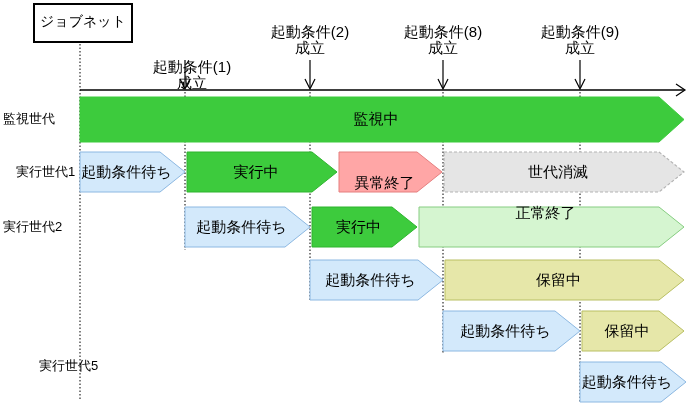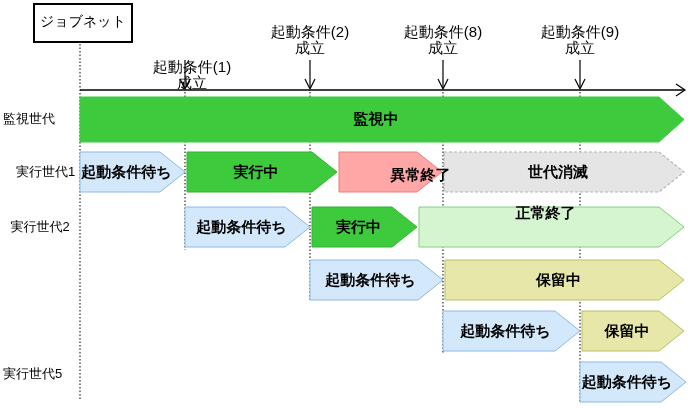--- a/index.html
+++ b/index.html
@@ -8,21 +8,21 @@
     font-family:"Liberation Sans", sans-serif; color:#000; overflow:hidden;
   }
   svg.canvas { position:absolute; left:0; top:0; }
   .start-box {
     position:absolute; left:33px; top:3px; width:100px; height:40px;
     border:2px solid #000; background:#fff; box-sizing:border-box;
     text-align:center; font-size:14px; line-height:18px; padding-top:7px;
   }
   .cond-label { position:absolute; width:130px; top:24px; text-align:center; font-size:15px; line-height:16px; }
   .row-label  { position:absolute; left:3px; width:74px; height:16px; line-height:16px; font-size:13px; }
-  .bar-label  { position:absolute; height:18px; line-height:18px; text-align:center; font-size:15px; white-space:nowrap;font-weight:bold; }
+  .bar-label  { position:absolute; height:18px; line-height:18px; text-align:center; font-size:15px; white-space:nowrap; }
 </style>
 </head>
 <body>
 
 <div class="stage">
 
   <svg class="canvas" width="690" height="408" viewBox="0 0 690 408">
 
     <line x1="80" y1="44" x2="80" y2="400" stroke="#000" stroke-width="1" stroke-dasharray="1.5,2"></line>
     <line x1="185" y1="92" x2="185" y2="250" stroke="#000" stroke-width="1" stroke-dasharray="1.5,2"></line>
@@ -86,28 +86,28 @@
     <div>起動条件(8)</div>
     <div>成立</div>
   </div>
   <div class="cond-label" style="left:515px;">
     <div>起動条件(9)</div>
     <div>成立</div>
   </div>
 
   <div class="row-label" style="top:111px;">監視世代</div>
   <div class="row-label" style="top:164px;margin-left:13px;">実行世代1</div>
-  <div class="row-label" style="top:219px;text-align:center;">実行世代2</div>
-  <div class="row-label" style="top:366px;">実行世代5</div>
+  <div class="row-label" style="top:219px;">実行世代2</div>
+  <div class="row-label" style="top:358px;margin-left:36px;">実行世代5</div>
 
   <div class="bar-label" style="left:80px;top:110px;width:592px;">監視中</div>
 
   <div class="bar-label" style="left:80px;top:163px;width:93px;">起動条件待ち</div>
   <div class="bar-label" style="left:187px;top:163px;width:138px;">実行中</div>
-  <div class="bar-label" style="left:339px;top:166px;width:91px;margin-left:36px;">異常終了</div>
+  <div class="bar-label" style="left:339px;top:174px;width:91px;">異常終了</div>
   <div class="bar-label" style="left:444px;top:163px;width:228px;text-align:center;">世代消滅</div>
 
   <div class="bar-label" style="left:185px;top:218px;width:113px;">起動条件待ち</div>
   <div class="bar-label" style="left:312px;top:218px;width:93px;">実行中</div>
   <div class="bar-label" style="left:419px;top:204px;width:253px;">正常終了</div>
 
   <div class="bar-label" style="left:310px;top:271px;width:121px;">起動条件待ち</div>
   <div class="bar-label" style="left:445px;top:271px;width:227px;">保留中</div>
 
   <div class="bar-label" style="left:443px;top:322px;width:125px;">起動条件待ち</div>

